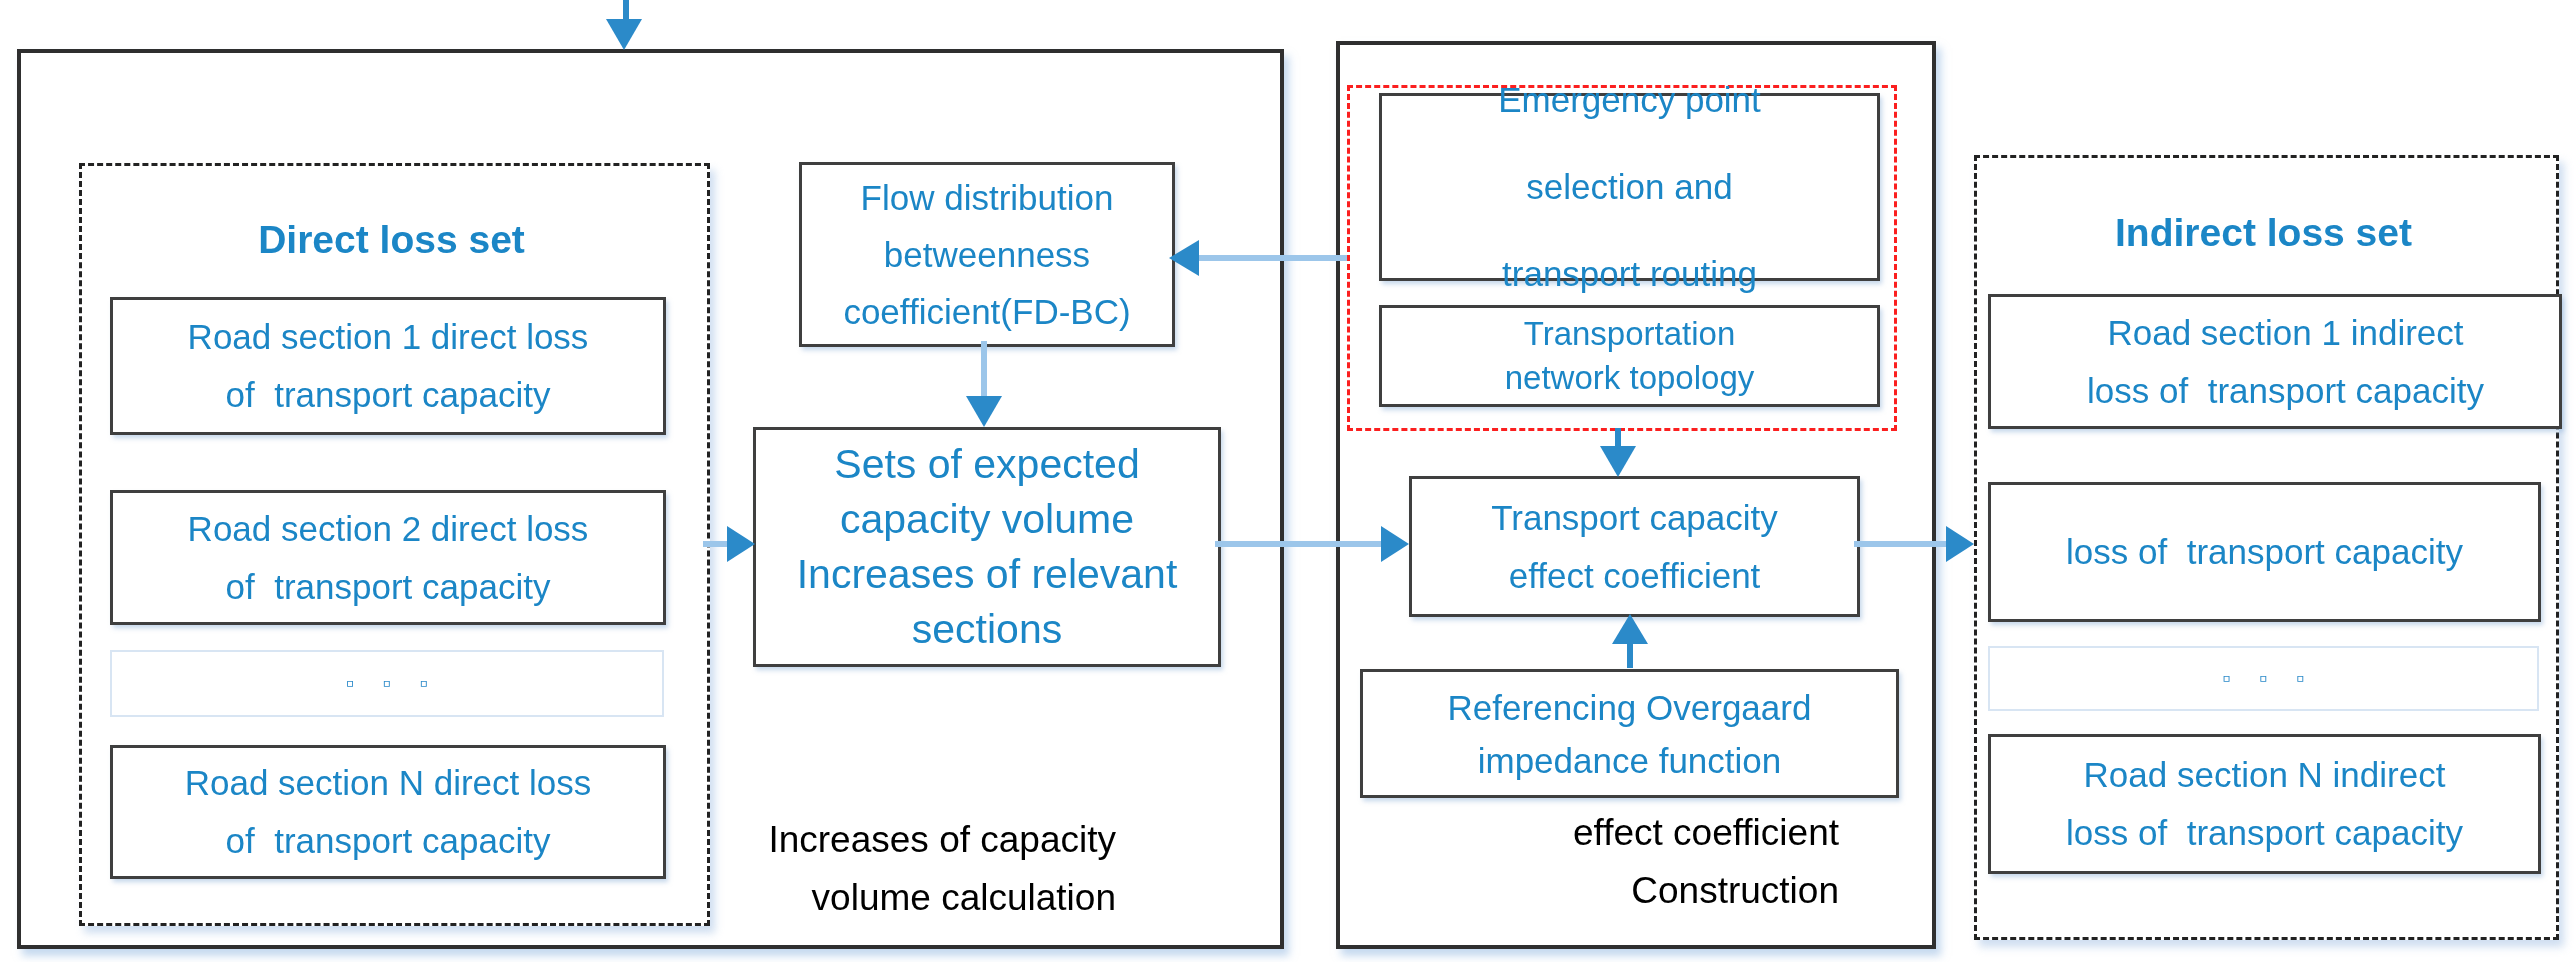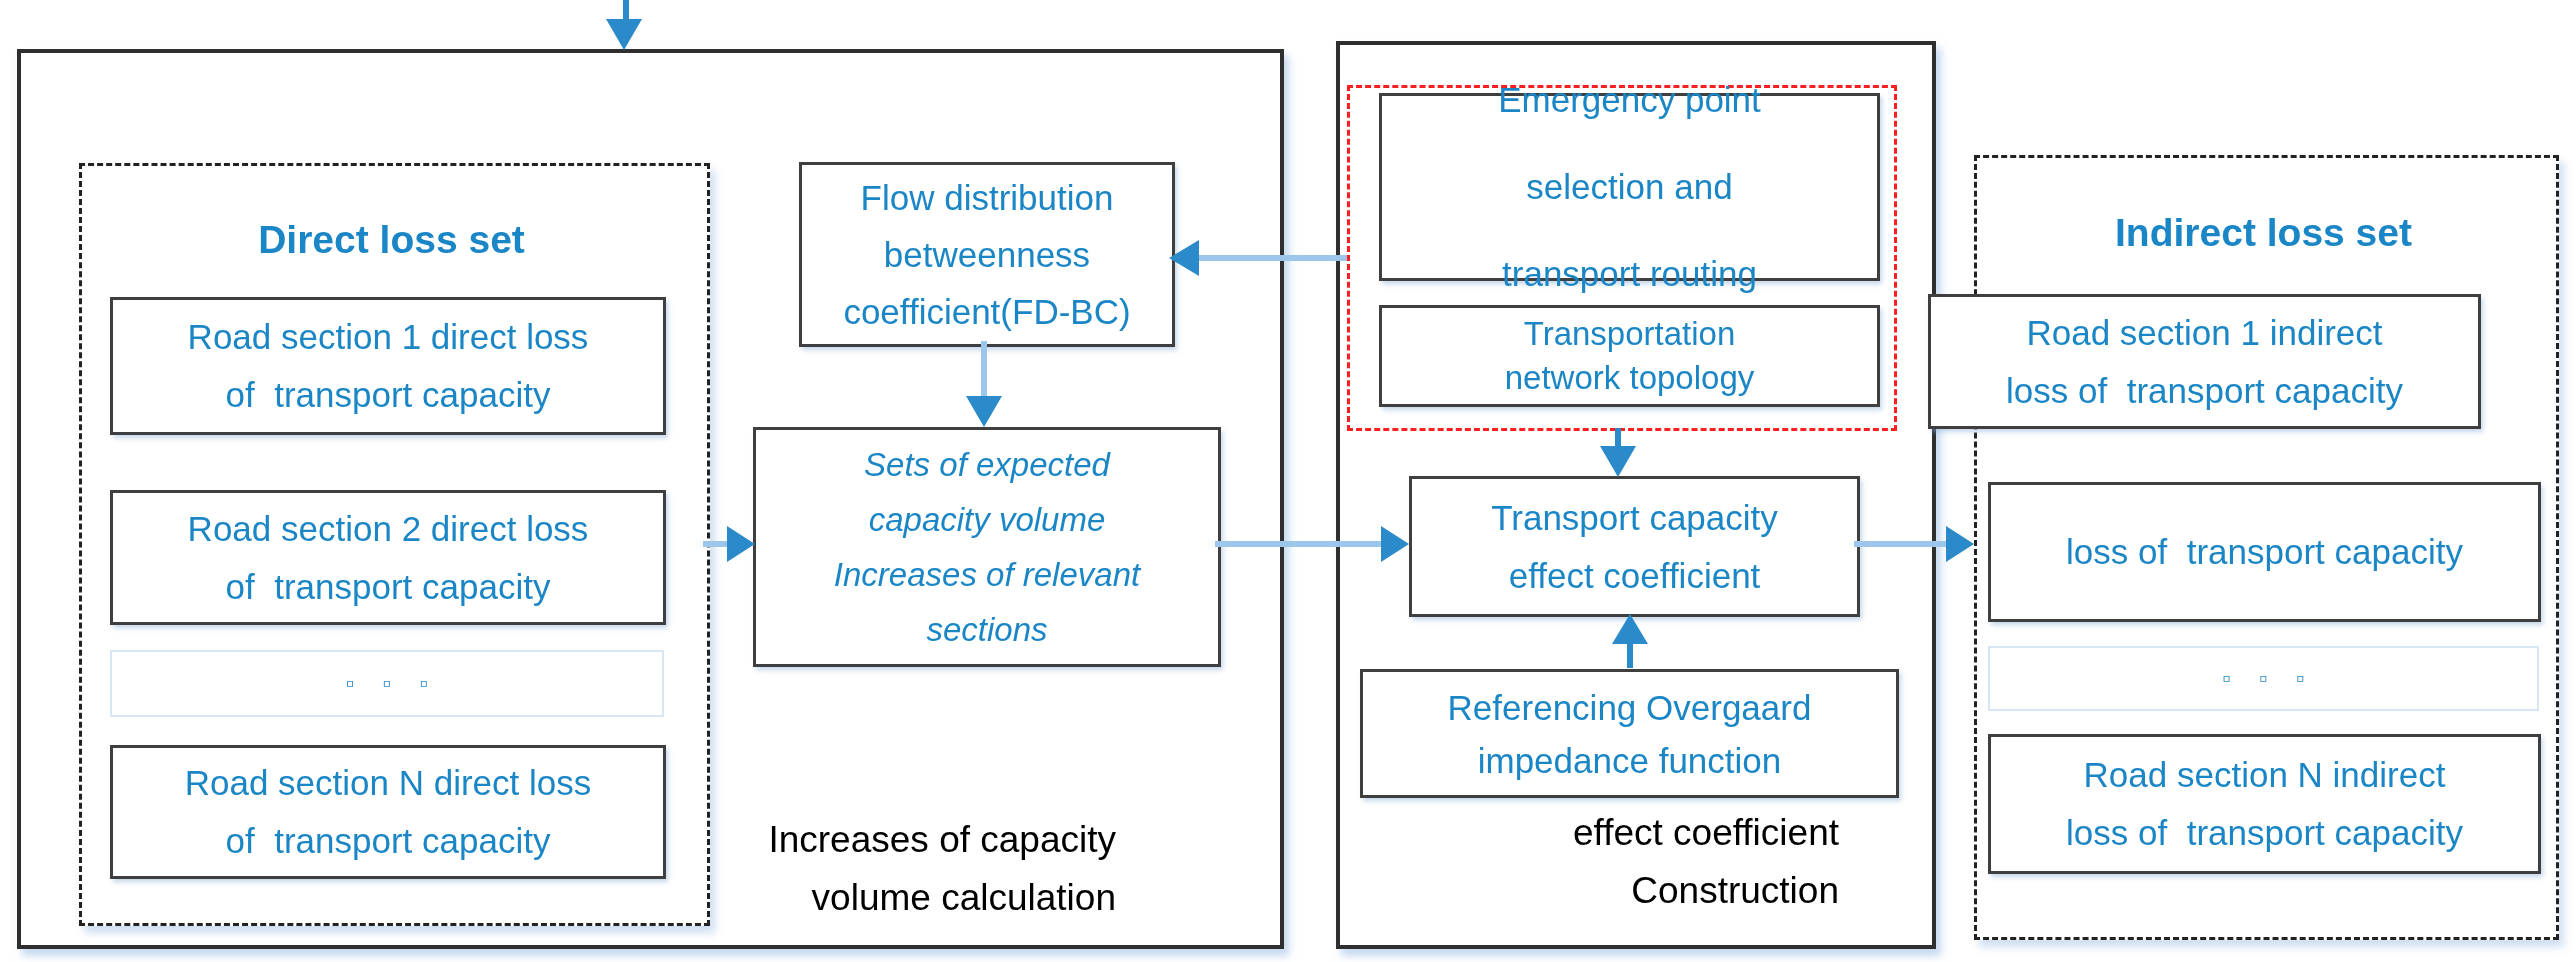--- a/index.html
+++ b/index.html
@@ -8,21 +8,21 @@
   .outer{position:absolute;border:4.7px solid #2f2f2f;background:#ffffff;
          box-shadow:4.7px 7px 7.9px rgba(150,185,225,.55);}
   .dashed{position:absolute;border:3.9px dashed #222222;
           box-shadow:4.7px 7px 7.9px rgba(150,185,225,.45);}
   .reddash{position:absolute;border:3.9px dashed #fb1f1f;}
   .box{position:absolute;background:#ffffff;border:3.9px solid #3f3f3f;
        display:flex;flex-direction:column;justify-content:center;align-items:center;
        text-align:center;color:#1b86c6;
        box-shadow:3.1px 3.9px 4.7px rgba(140,175,215,.5);}
   .ln{white-space:pre;font-size:35px;line-height:58px;}
-  .sets .ln{font-size:33px;line-height:55px;font-style:italic;}
+  .sets .ln{font-size:41px;line-height:55px;}
   .topology .ln{font-size:33px;line-height:44px;}
   .referencing .ln{line-height:53px;text-align:right;}
   .fdbc .ln{line-height:57px;}
   .grp-title{position:absolute;font-weight:bold;font-size:39px;color:#1b86c6;
              text-align:center;}
   .caption{position:absolute;color:#000000;font-size:37px;line-height:58px;
            text-align:right;}
   .dotsbox{position:absolute;background:#ffffff;border:2.4px solid #d8e5f3;
            display:flex;justify-content:center;align-items:center;
            color:#2b8ac9;font-size:23.6px;word-spacing:22px;text-align:center;}
@@ -107,21 +107,21 @@
     <div class="ln">impedance function</div>
   </div>
 
   <div class="caption" style="left:1446px;top:804px;width:393px;">
     <div>effect coefficient</div>
     <div>Construction</div>
   </div>
 
   <div class="grp-title" style="left:1974px;top:211px;width:579px;">Indirect loss set</div>
 
-  <div class="box" style="left:1928px;top:294px;width:547px;height:129px;">
+  <div class="box" style="left:1988px;top:294px;width:547px;height:129px;padding-left:21px;">
     <div class="ln">Road section 1 indirect</div>
     <div class="ln">loss of  transport capacity</div>
   </div>
 
   <div class="box" style="left:1988px;top:482px;width:547px;height:134px;">
     <div class="ln">loss of  transport capacity</div>
   </div>
 
   <div class="dotsbox" style="left:1988px;top:646px;width:547px;height:61px;">
     <span>▫ ▫ ▫</span>

